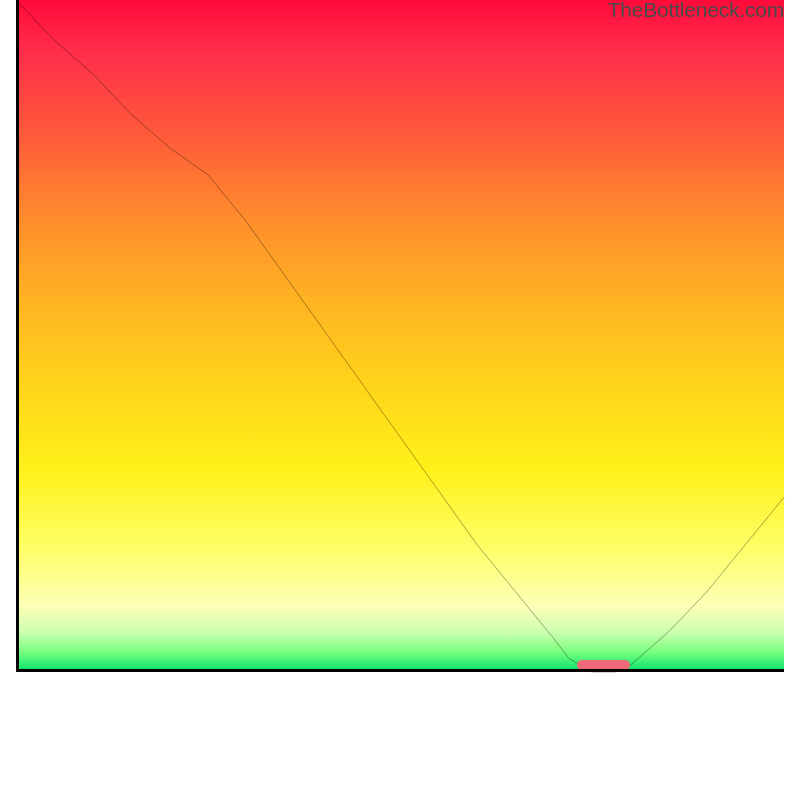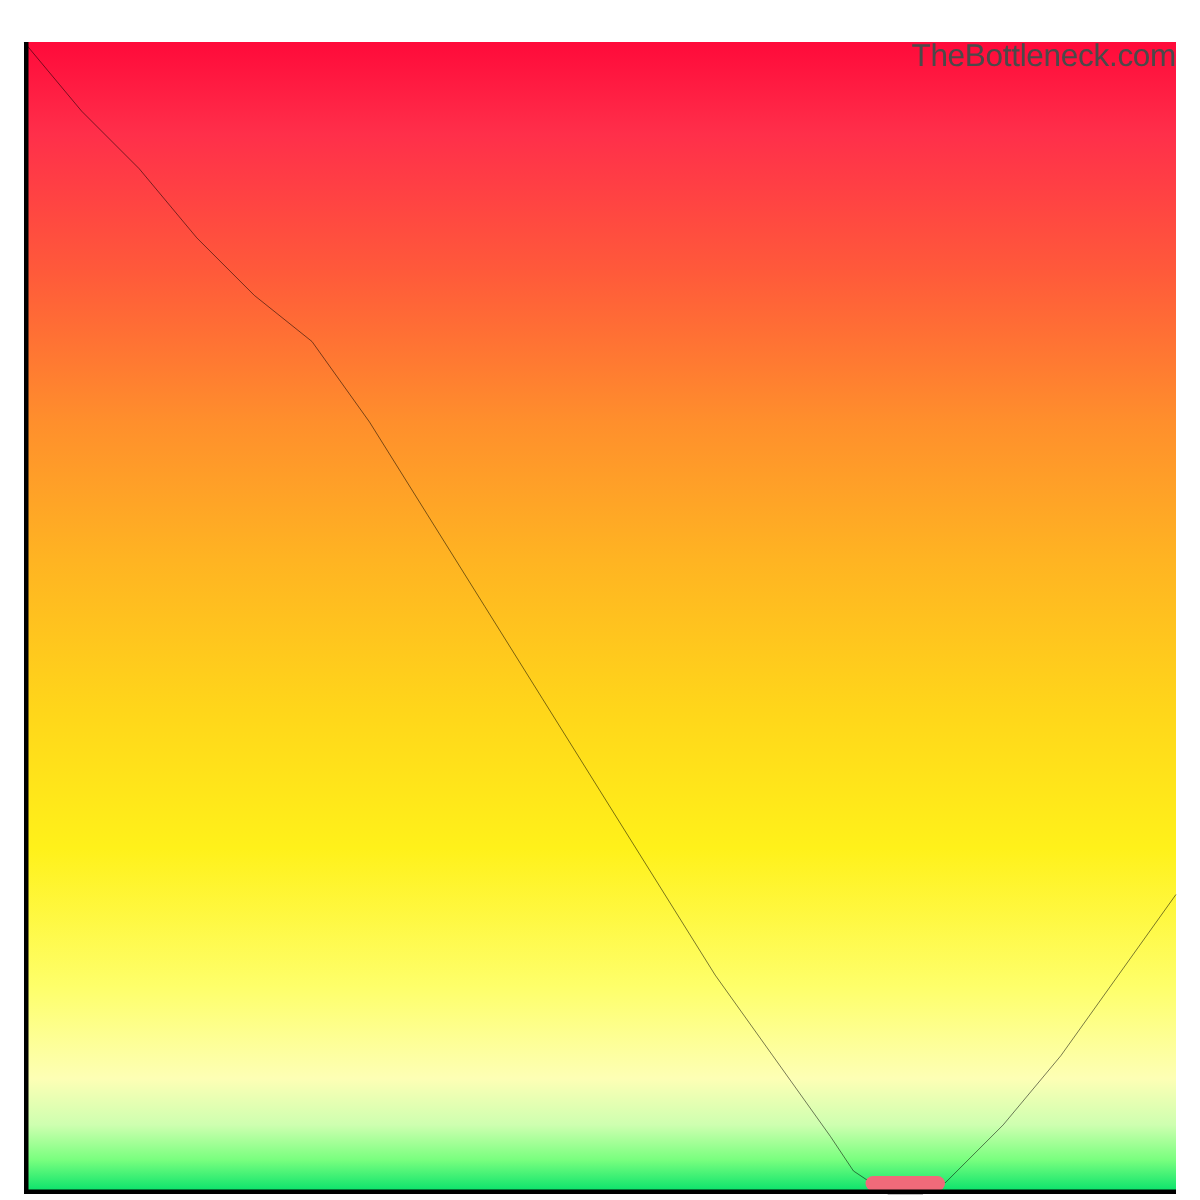--- a/index.html
+++ b/index.html
@@ -12,23 +12,23 @@
   }
   .chart-container {
     position: relative;
     width: 800px;
     height: 800px;
     background: #ffffff;
   }
   .plot-area {
     position: absolute;
     left: 16px;
-    top: 28px;
+    top: 0;
     width: 768px;
-    height: 768px;
+    height: 672px;
     box-sizing: border-box;
   }
   .gradient-bg {
     position: absolute;
     left: 0;
     top: 0;
     width: 100%;
     height: 100%;
     
     background: linear-gradient(

